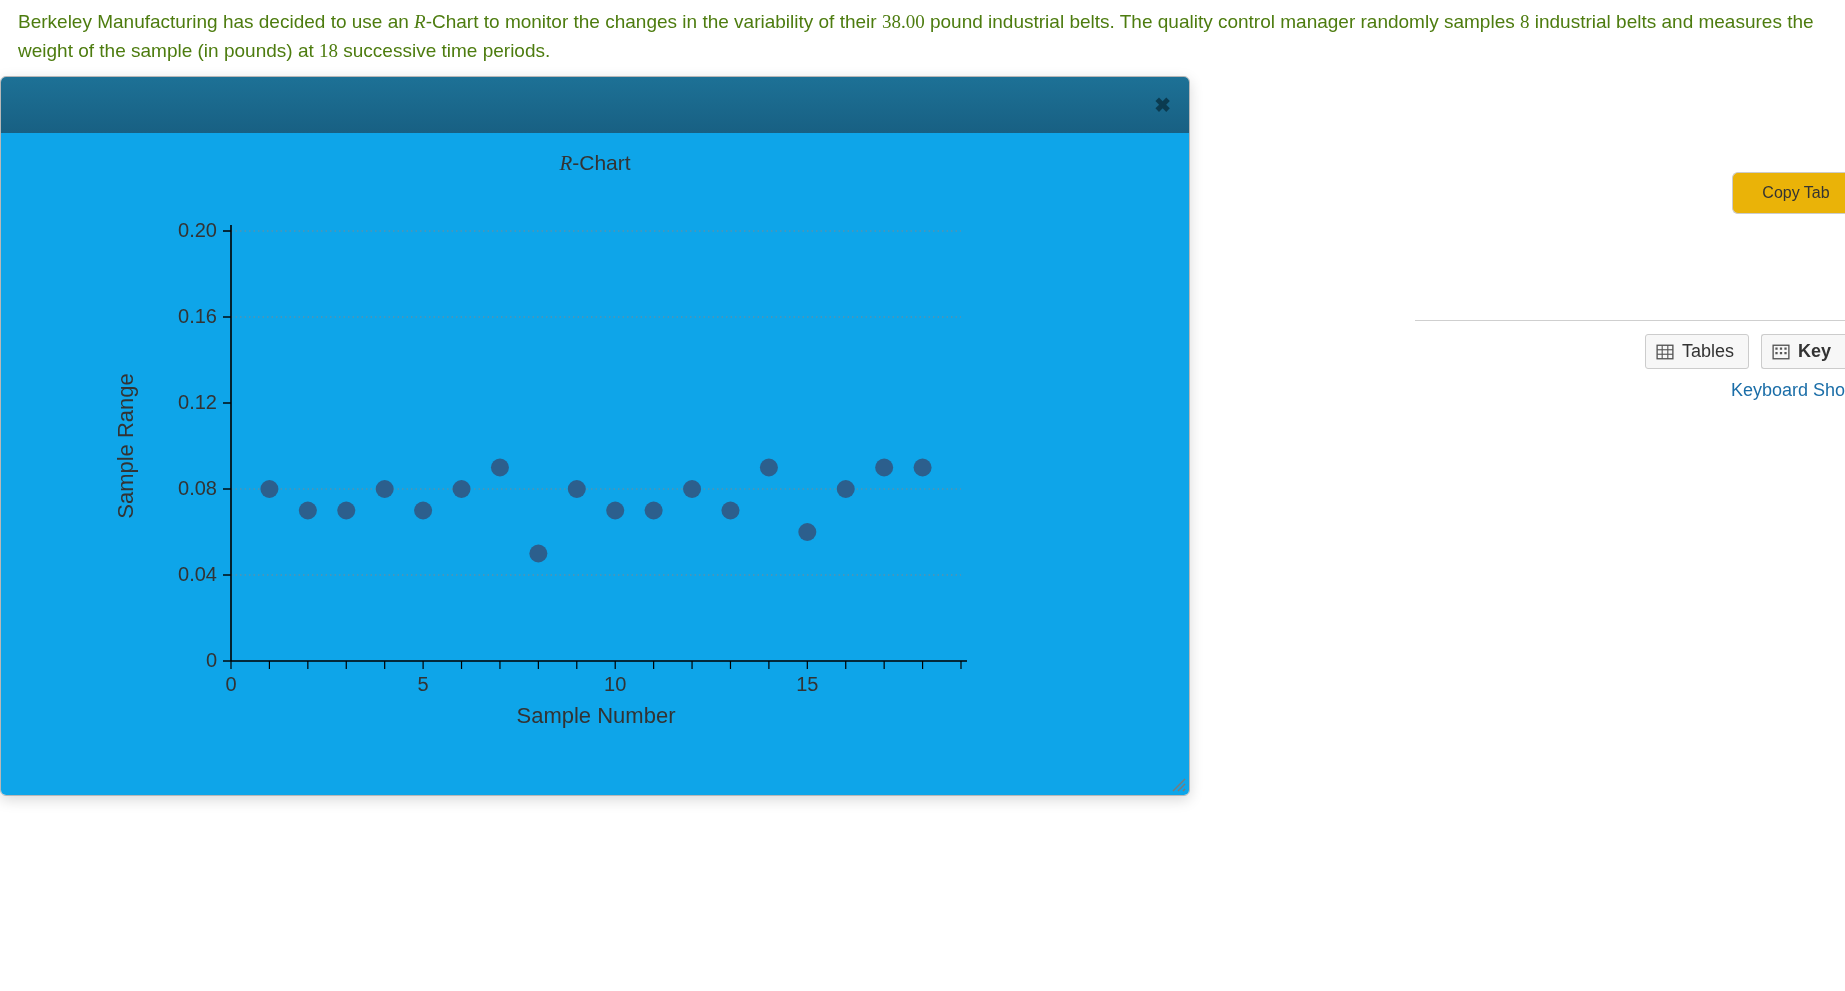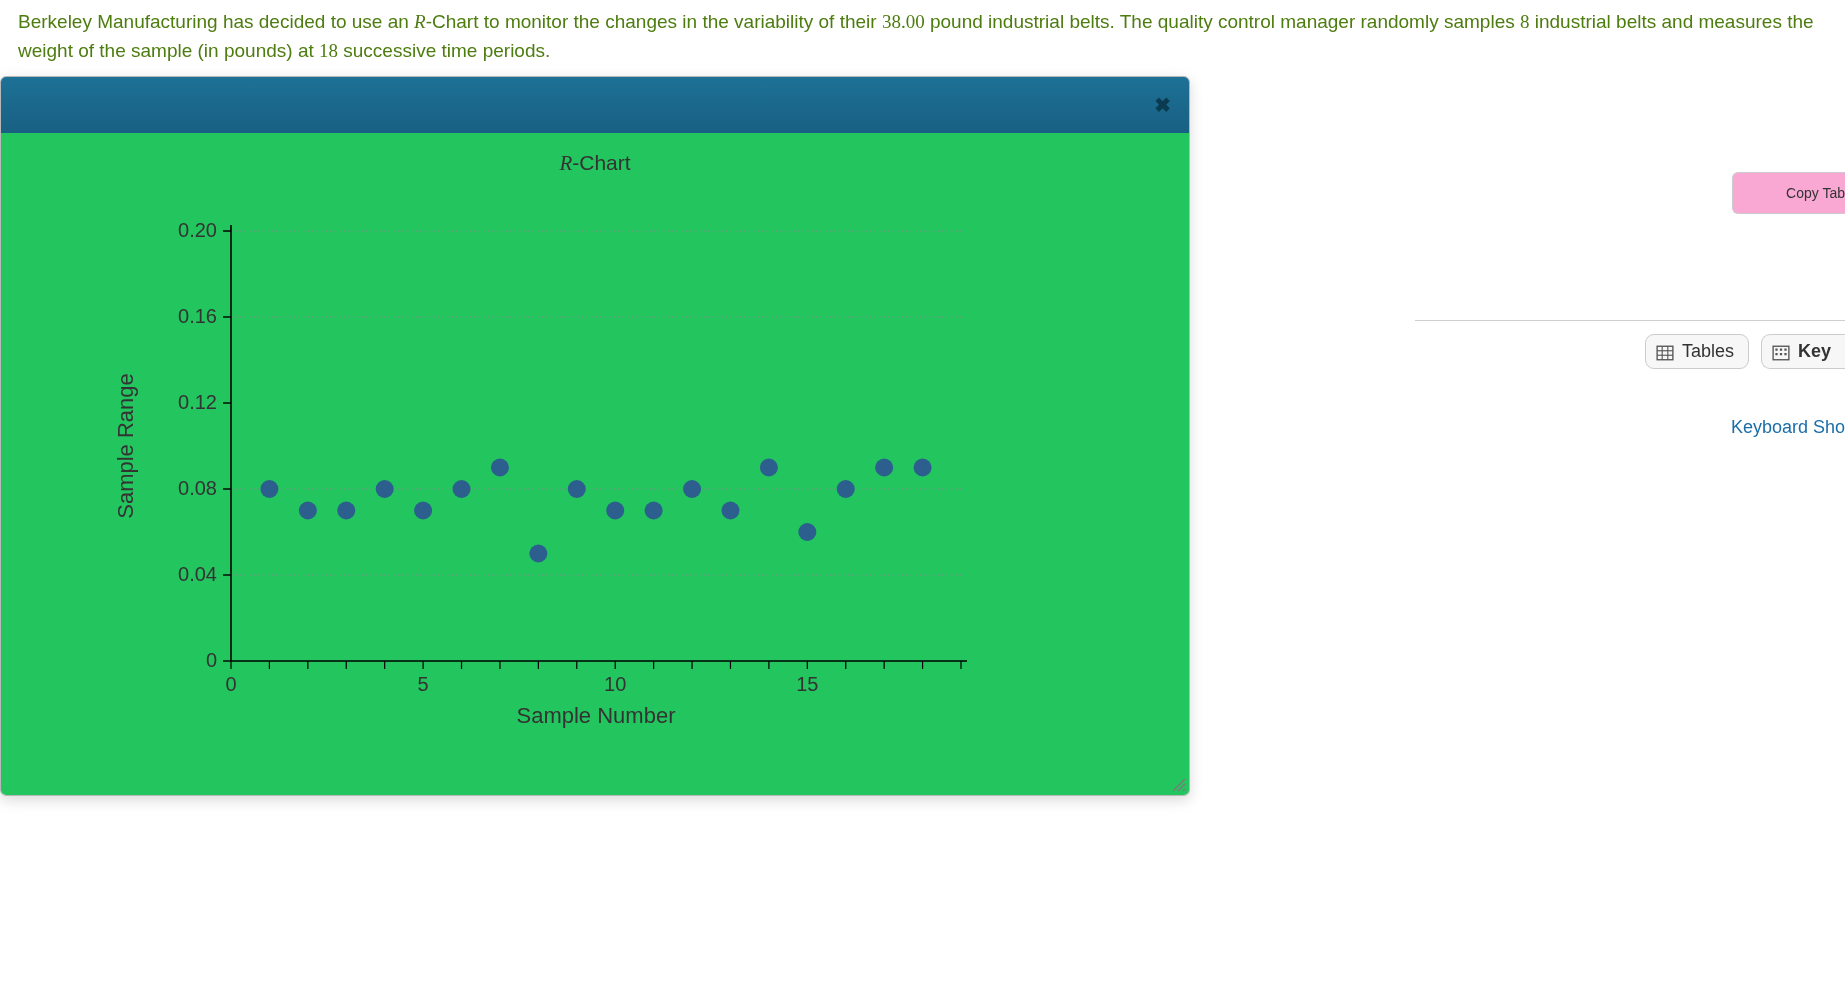--- a/index.html
+++ b/index.html
@@ -51,21 +51,21 @@
     font-size: 20px;
     font-weight: bold;
     color: #0b3b50;
     cursor: pointer;
     user-select: none;
   }
   .modal-body {
     position: relative;
     width: 100%;
     height: calc(100% - 56px);
-    background: #22c55e;
+    background: #0ea5e9;
   }
   .chart-title {
     position: absolute;
     left: 0;
     right: 0;
     top: 18px;
     text-align: center;
     font-size: 21px;
     color: #333;
   }
@@ -88,71 +88,70 @@
     display: flex;
     align-items: flex-end;
     justify-content: flex-end;
   }
   .copy-tab-btn {
     position: absolute;
     right: 0;
     top: 172px;
     width: 113px;
     height: 42px;
-    background: #f9a8d4;
+    background: #eab308;
     border: 1px solid #ccc;
     border-right: none;
     border-top-left-radius: 6px;
     border-bottom-left-radius: 6px;
-    font-size: 14px;
-    color: #333;
-    text-align: right;
+    font-size: 16px;
+    color: #333;
+    text-align: center;
     padding-left: 14px;
     cursor: pointer;
   }
   .side-divider {
     position: absolute;
     right: 0;
     top: 320px;
     width: 430px;
     border-top: 1px solid #cfcfcf;
   }
   .side-buttons {
     position: absolute;
     right: 0;
     top: 334px;
     display: flex;
     gap: 12px;
   }
   .pill-btn {
     background: #f7f7f7;
     border: 1px solid #ccc;
-    border-radius: 9px;
+    border-radius: 3px;
     padding: 6px 14px 6px 10px;
     font-size: 18px;
     color: #333;
     cursor: pointer;
     display: flex;
-    align-items: flex-end;
+    align-items: center;
     gap: 8px;
   }
   .pill-btn.clip-right {
     border-top-right-radius: 0;
     border-bottom-right-radius: 0;
     border-right: none;
     font-weight: bold;
   }
   .pill-btn svg { width: 18px; height: 18px; }
   .kb-link {
     position: absolute;
     right: 0;
     top: 380px;
     color: #1b6ea8;
     font-size: 18px;
-    margin-top: 37px;
   }
 </style>
 </head>
 <body>
 
 <div class="problem-text">
   <span>Berkeley Manufacturing has decided to use an </span><span class="math">R</span><span>-Chart to monitor the changes in the variability of their </span><span class="mathnum">38.00</span><span> pound industrial belts.  The quality control manager randomly samples </span><span class="mathnum">8</span><span> industrial belts and measures the weight of the sample (in pounds) at </span><span class="mathnum">18</span><span> successive time periods.</span>
 </div>
 
 <div class="modal">

